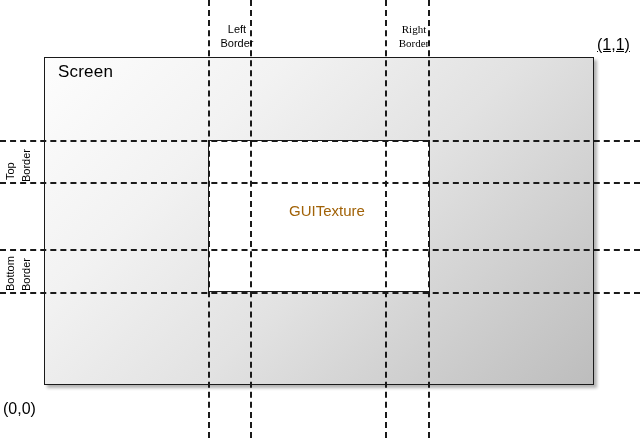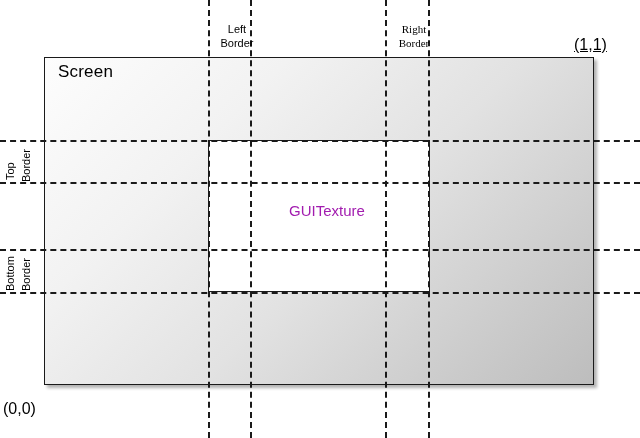--- a/index.html
+++ b/index.html
@@ -37,21 +37,21 @@
     background:#ffffff;
     border:1.5px solid #1a1a1a;
     box-sizing:border-box;
   }
   #guitexture-label{
     position:absolute;
     left:208px; top:202px;
     width:238px;
     text-align:center;
     font-size:15px;
-    color:#a21caf;
+    color:#a16207;
   }
 
   
   .vline{
     position:absolute;
     top:0; height:438px;
     width:0;
     border-left:2px dashed #1a1a1a;
   }
   .hline{
@@ -60,21 +60,21 @@
     height:0;
     border-top:2px dashed #1a1a1a;
   }
 
   
   .coord{
     position:absolute;
     font-size:16px;
     color:#000;
   }
-  #coord-11{ left:574px; top:36px;text-decoration:underline; }
+  #coord-11{ left:597px; top:36px;text-decoration:underline; }
   #coord-00{ left:3px;  top:400px; }
 
   
   .hlabel{
     position:absolute;
     font-size:11px;
     color:#000;
     text-align:center;
     line-height:14px;
     width:56px;

